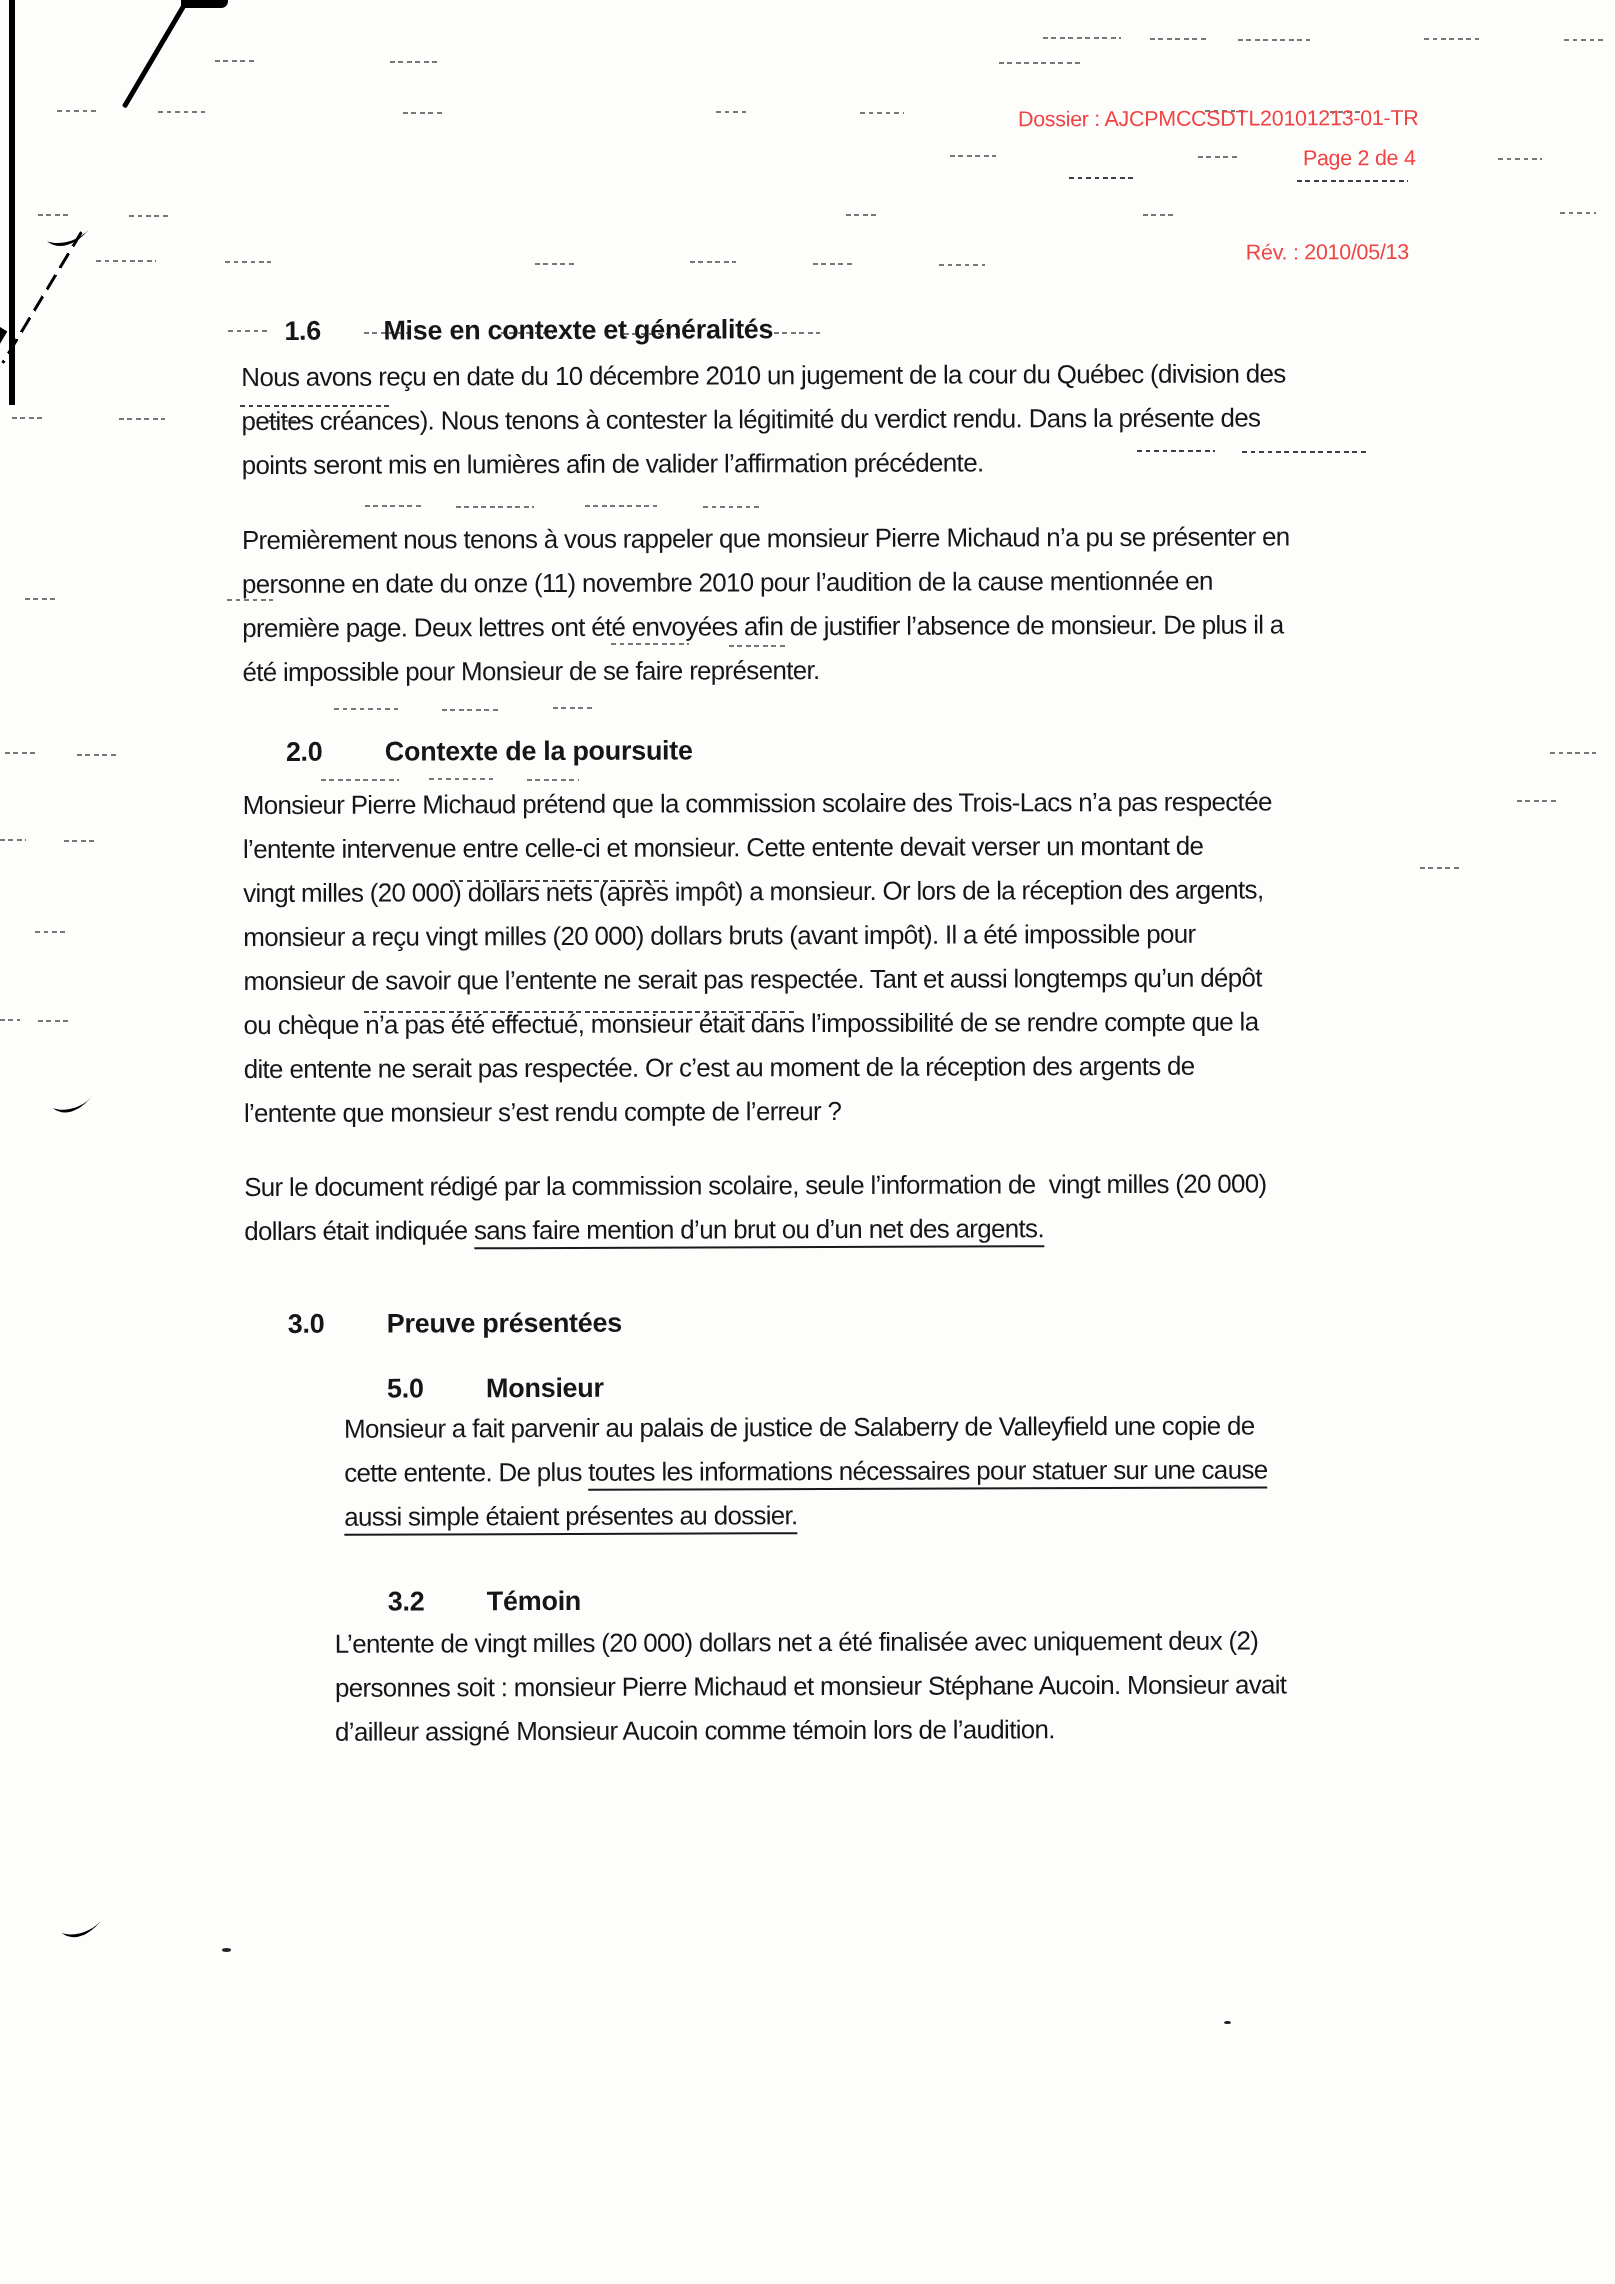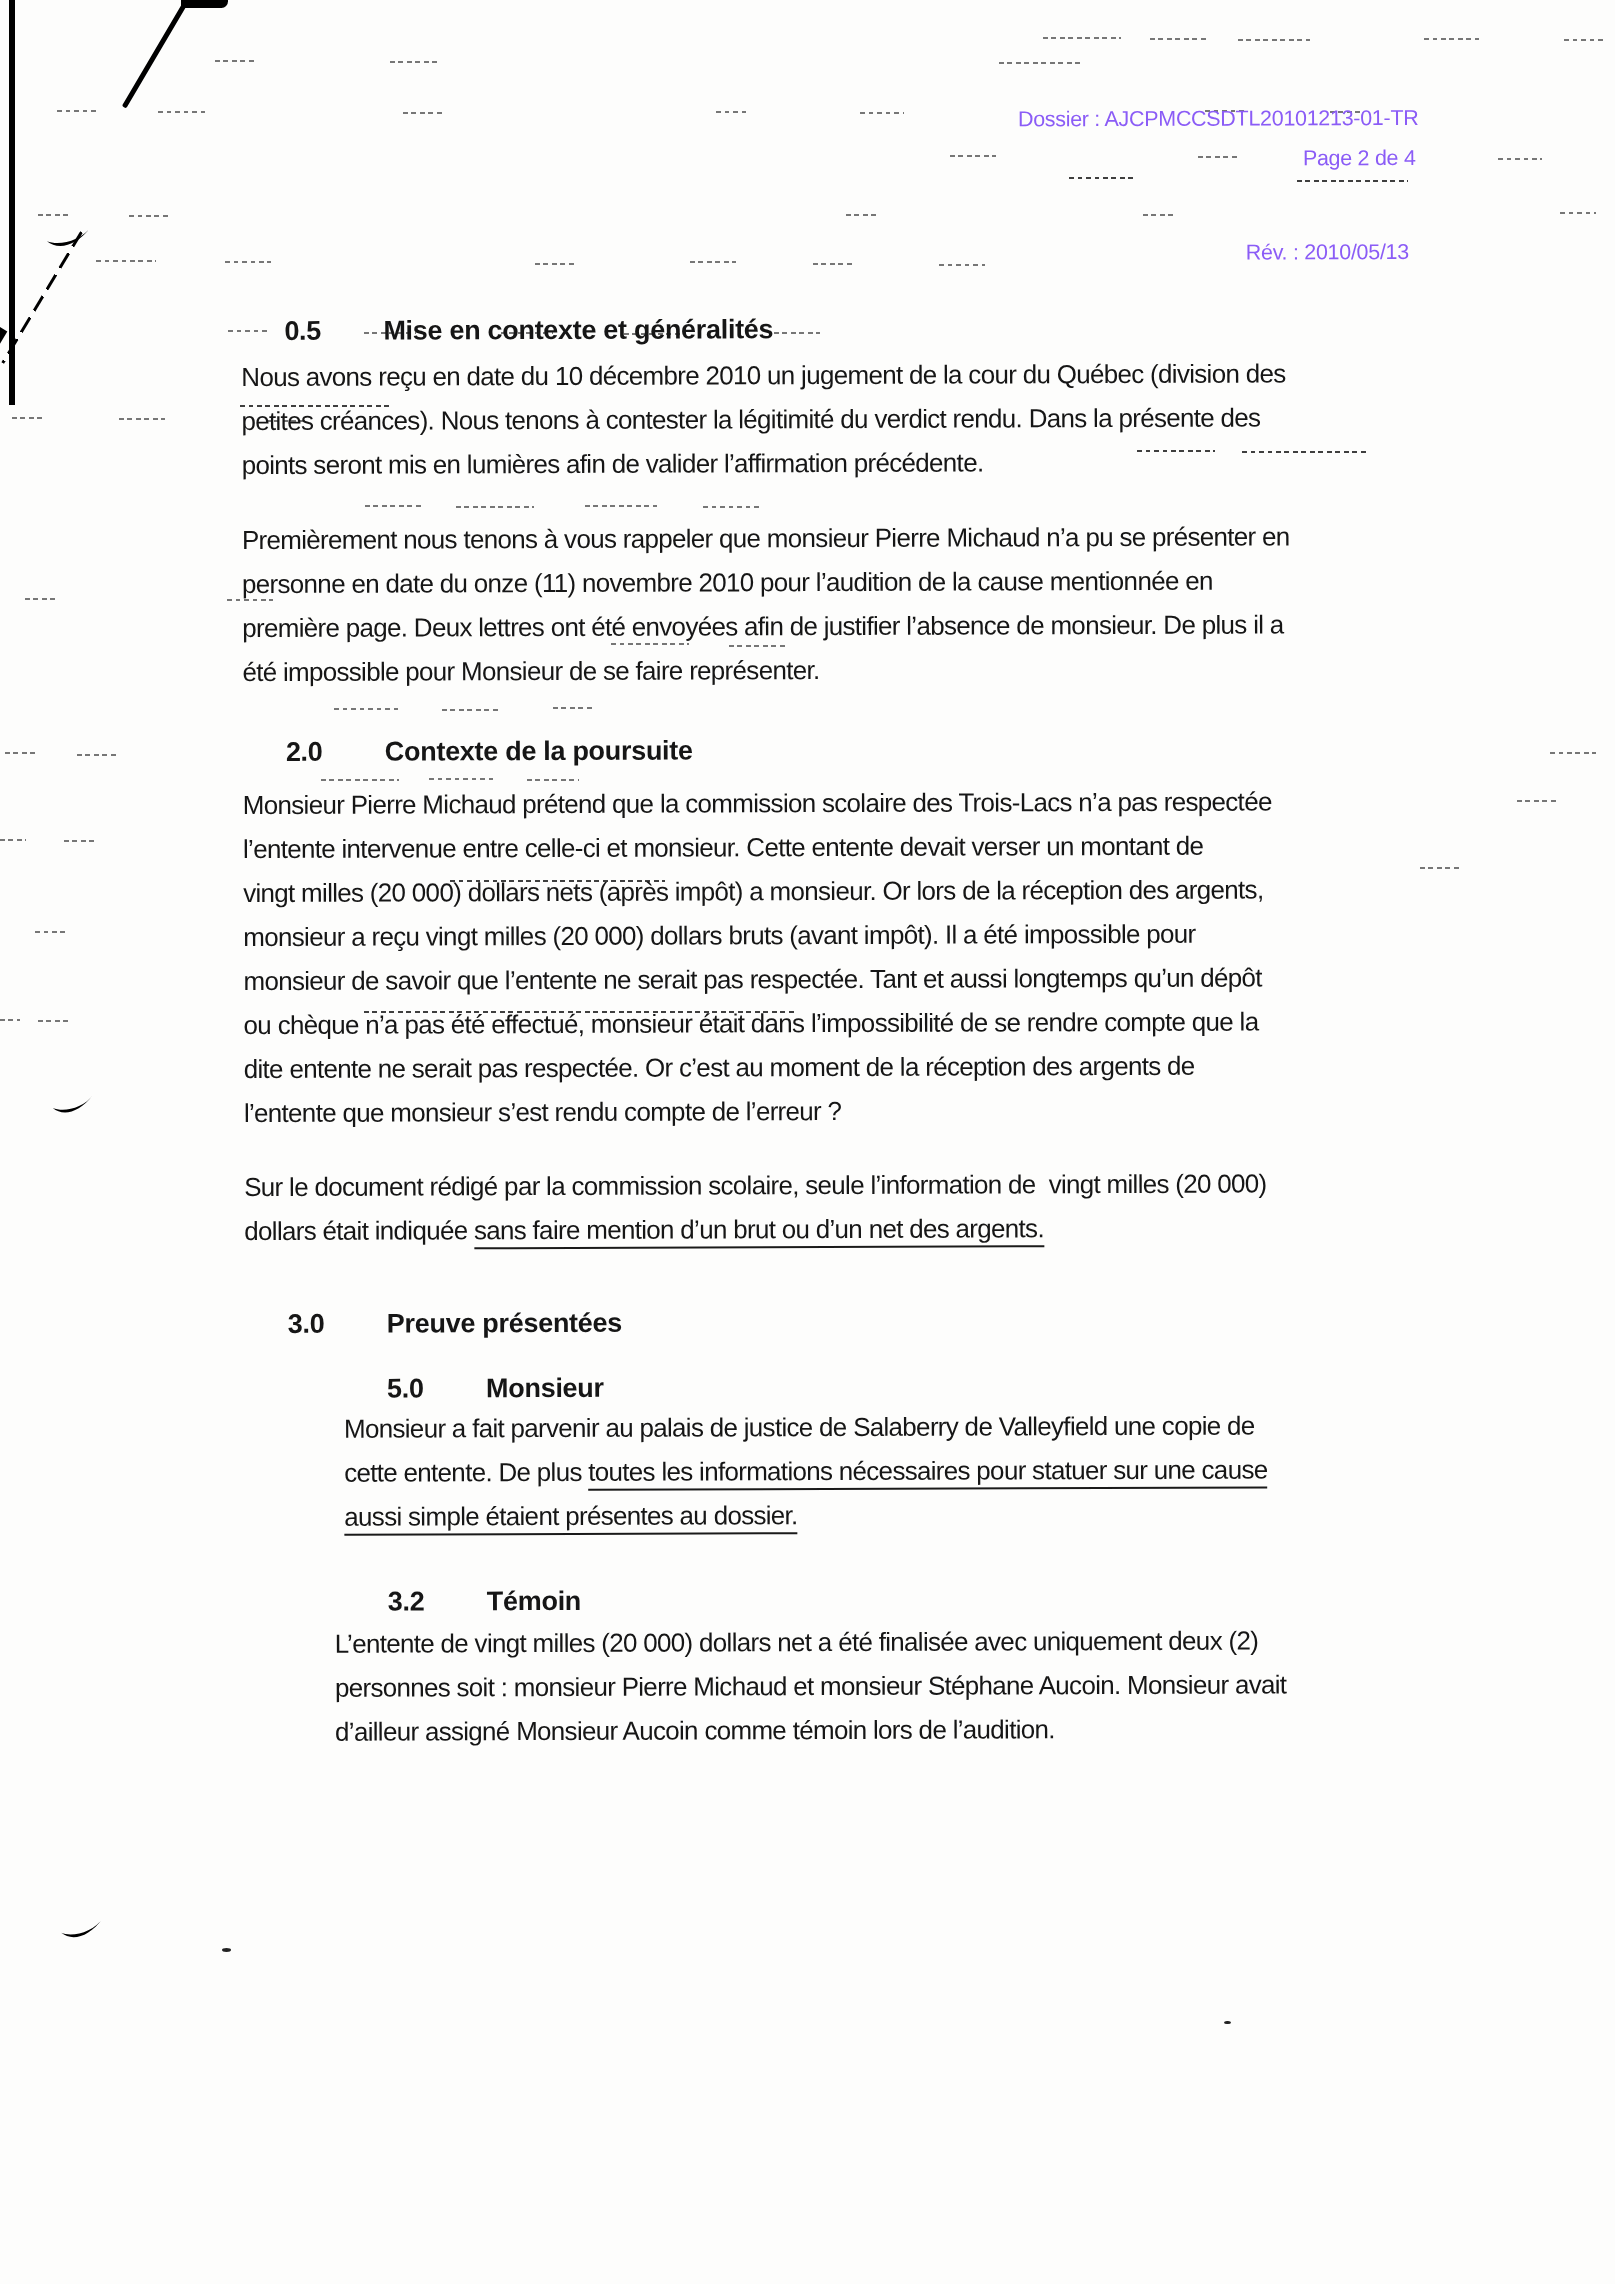--- a/index.html
+++ b/index.html
@@ -10,21 +10,21 @@
     overflow:hidden;
     font-family:"Liberation Sans",sans-serif;
     color:#161616;
   }
   .content{
     position:absolute;inset:0;
     transform:rotate(-0.2deg);
     transform-origin:261px 0;
   }
   
-  .hdr{position:absolute;font-size:21.5px;line-height:1;letter-spacing:-0.3px;white-space:pre;color:#8b5cf6;}
+  .hdr{position:absolute;font-size:21.5px;line-height:1;letter-spacing:-0.3px;white-space:pre;color:#ef4444;}
   
   .heading{position:absolute;font-size:27px;line-height:1;font-weight:700;letter-spacing:-0.3px;white-space:pre;}
   .hnum{display:inline-block;width:99px;}
   
   .para{position:absolute;font-size:26px;letter-spacing:-0.7px;}
   .line{height:44px;line-height:44px;white-space:pre;}
   .line span{white-space:pre;}
   .u{border-bottom:2.6px solid #1a1a1a;padding-bottom:2px;}
   
   .edge-bar{position:absolute;left:8.5px;top:0;width:6.5px;height:405px;background:#000;}
@@ -129,21 +129,21 @@
   <span class="speck" style="left:222px;top:1948px;width:9px;height:3.9px"></span>
   <span class="speck" style="left:1224px;top:2021px;width:6.5px;height:3.3px"></span>
 
   <div class="content">
 
     <div class="hdr" style="right:198px;top:112px">Dossier : AJCPMCCSDTL20101213-01-TR</div>
     <div class="hdr" style="right:201px;top:152px">Page 2 de 4</div>
     <div class="hdr" style="right:208px;top:246px">Rév. : 2010/05/13</div>
 
     <div class="heading" style="left:240px;top:291px">
-      <span class="hnum">0.5</span><span class="htitle">Mise en contexte et généralités</span>
+      <span class="hnum">1.6</span><span class="htitle">Mise en contexte et généralités</span>
     </div>
 
     <div class="para" style="left:240px;top:355px">
       <div class="line">Nous avons reçu en date du 10 décembre 2010 un jugement de la cour du Québec (division des</div>
       <div class="line">petites créances). Nous tenons à contester la légitimité du verdict rendu. Dans la présente des</div>
       <div class="line">points seront mis en lumières afin de valider l’affirmation précédente.</div>
     </div>
 
     <div class="para" style="left:240px;top:518px">
       <div class="line">Premièrement nous tenons à vous rappeler que monsieur Pierre Michaud n’a pu se présenter en</div>

